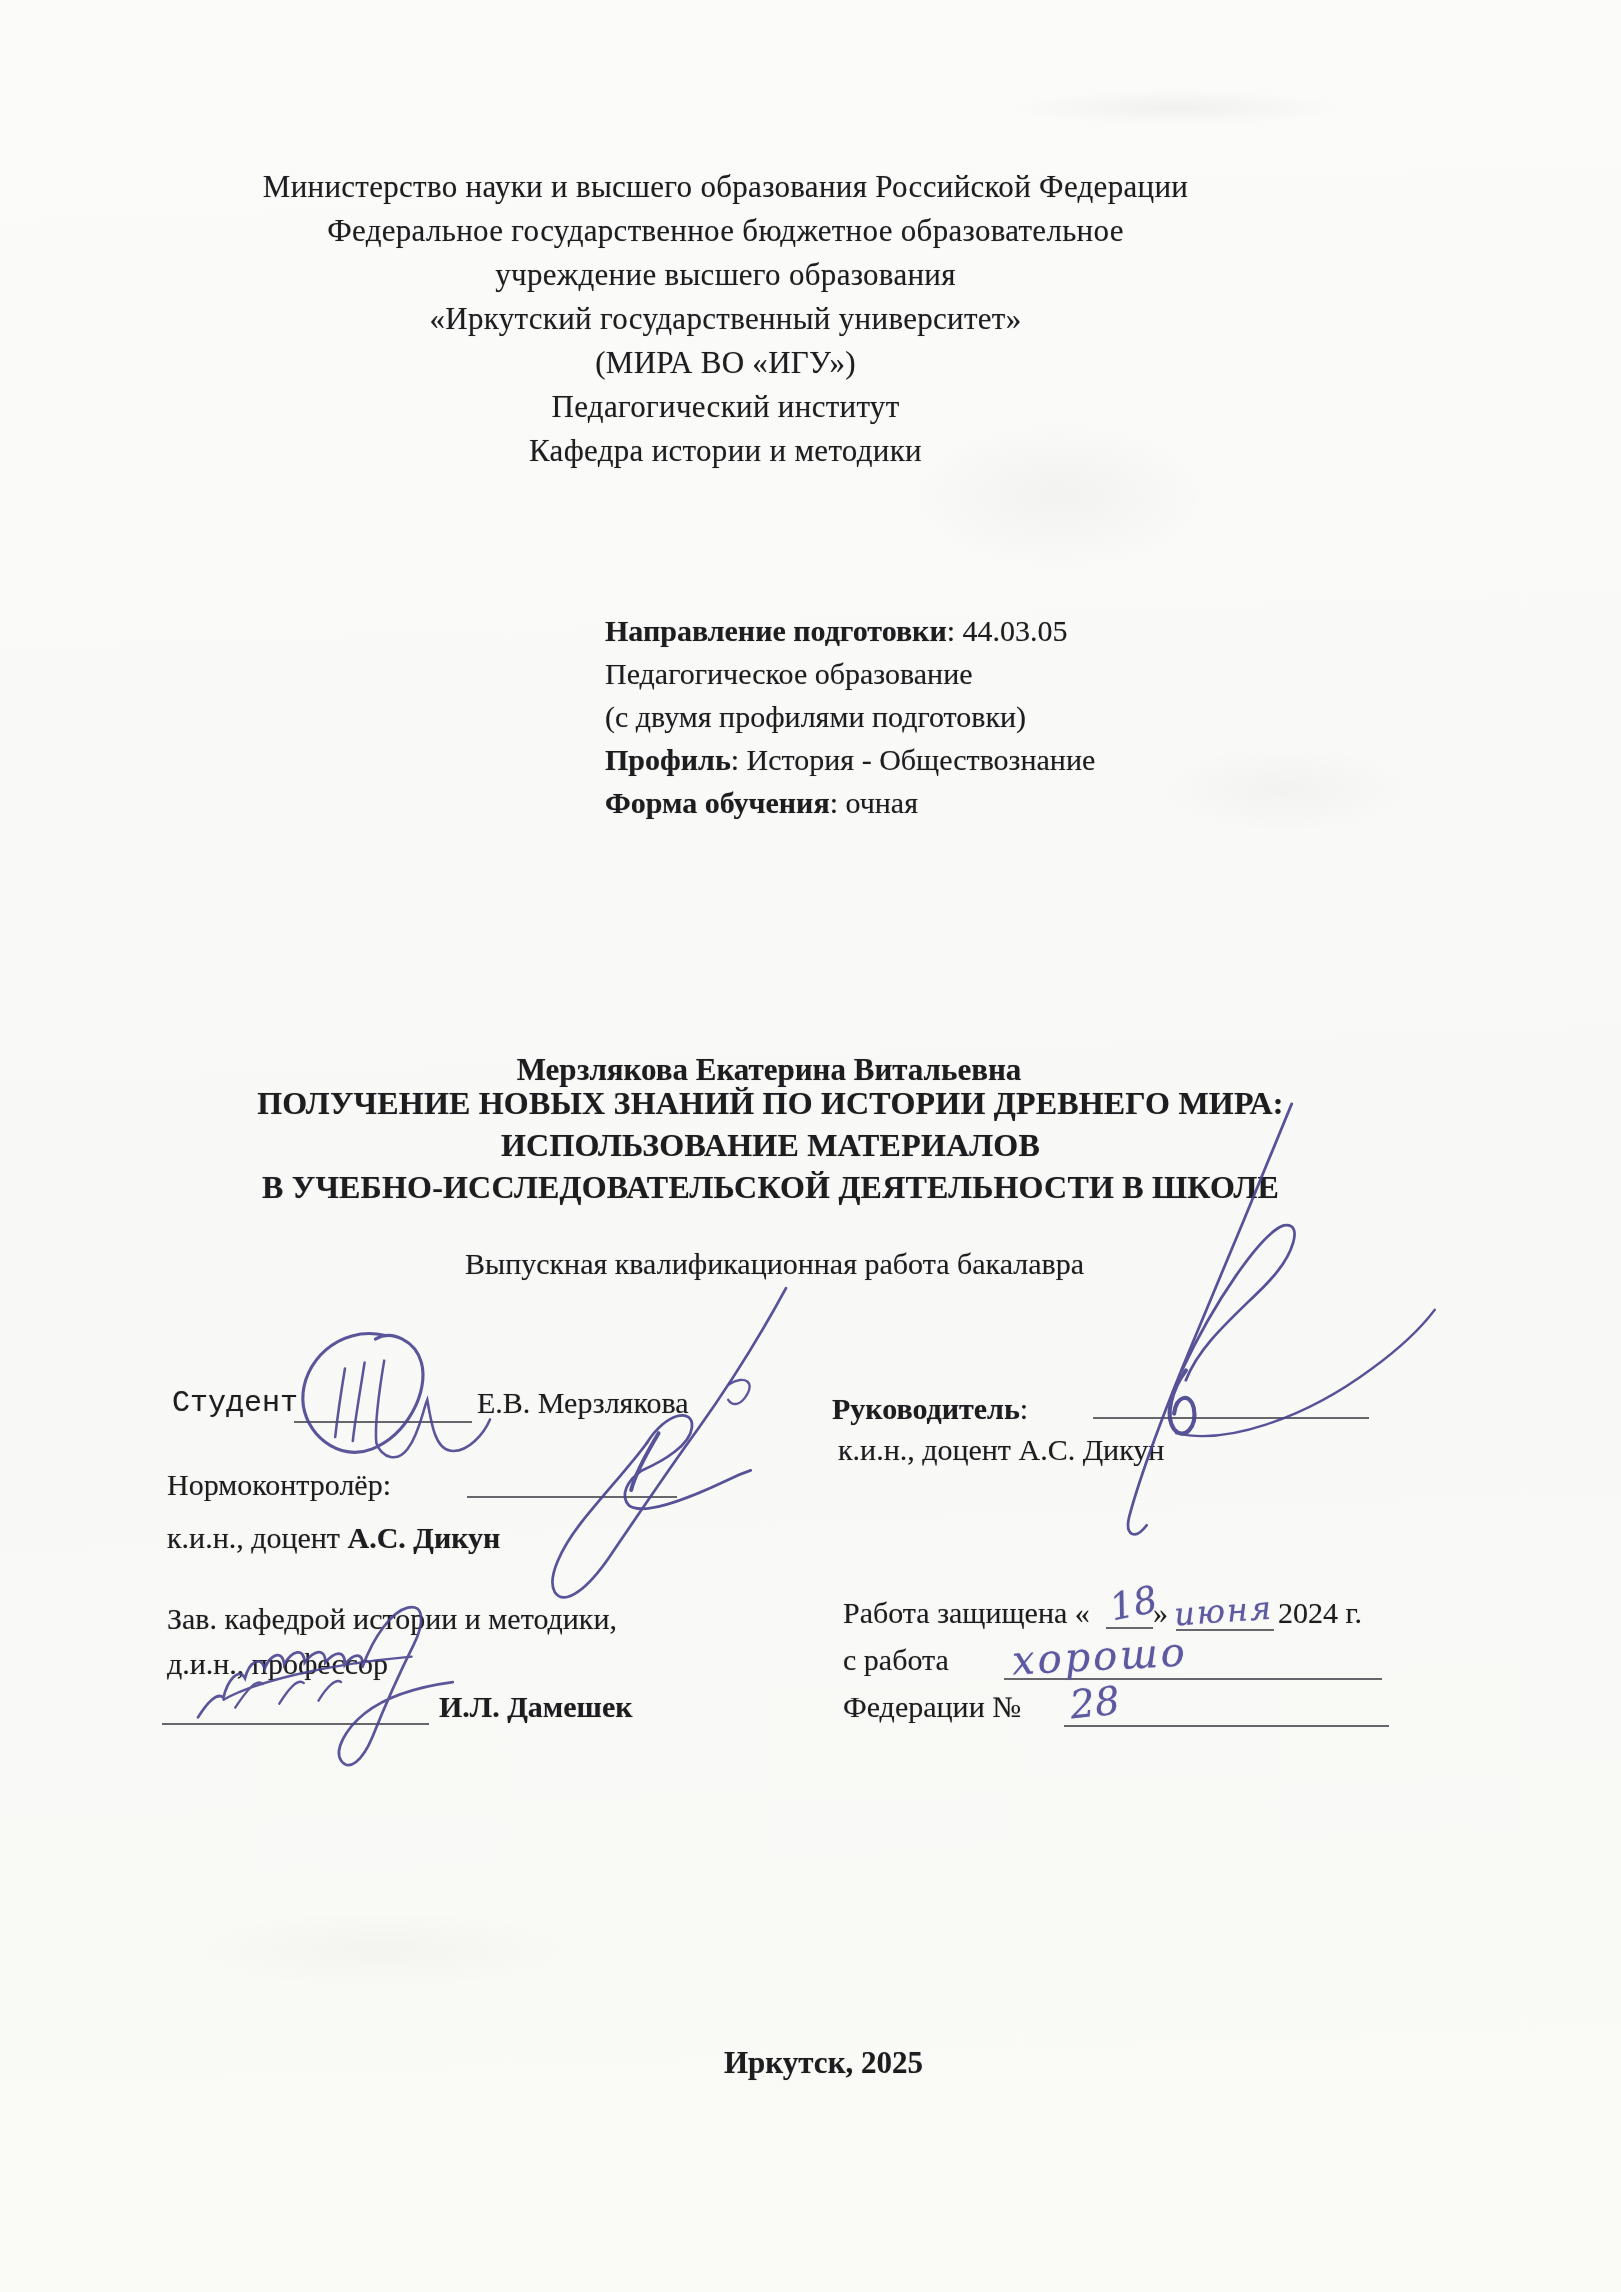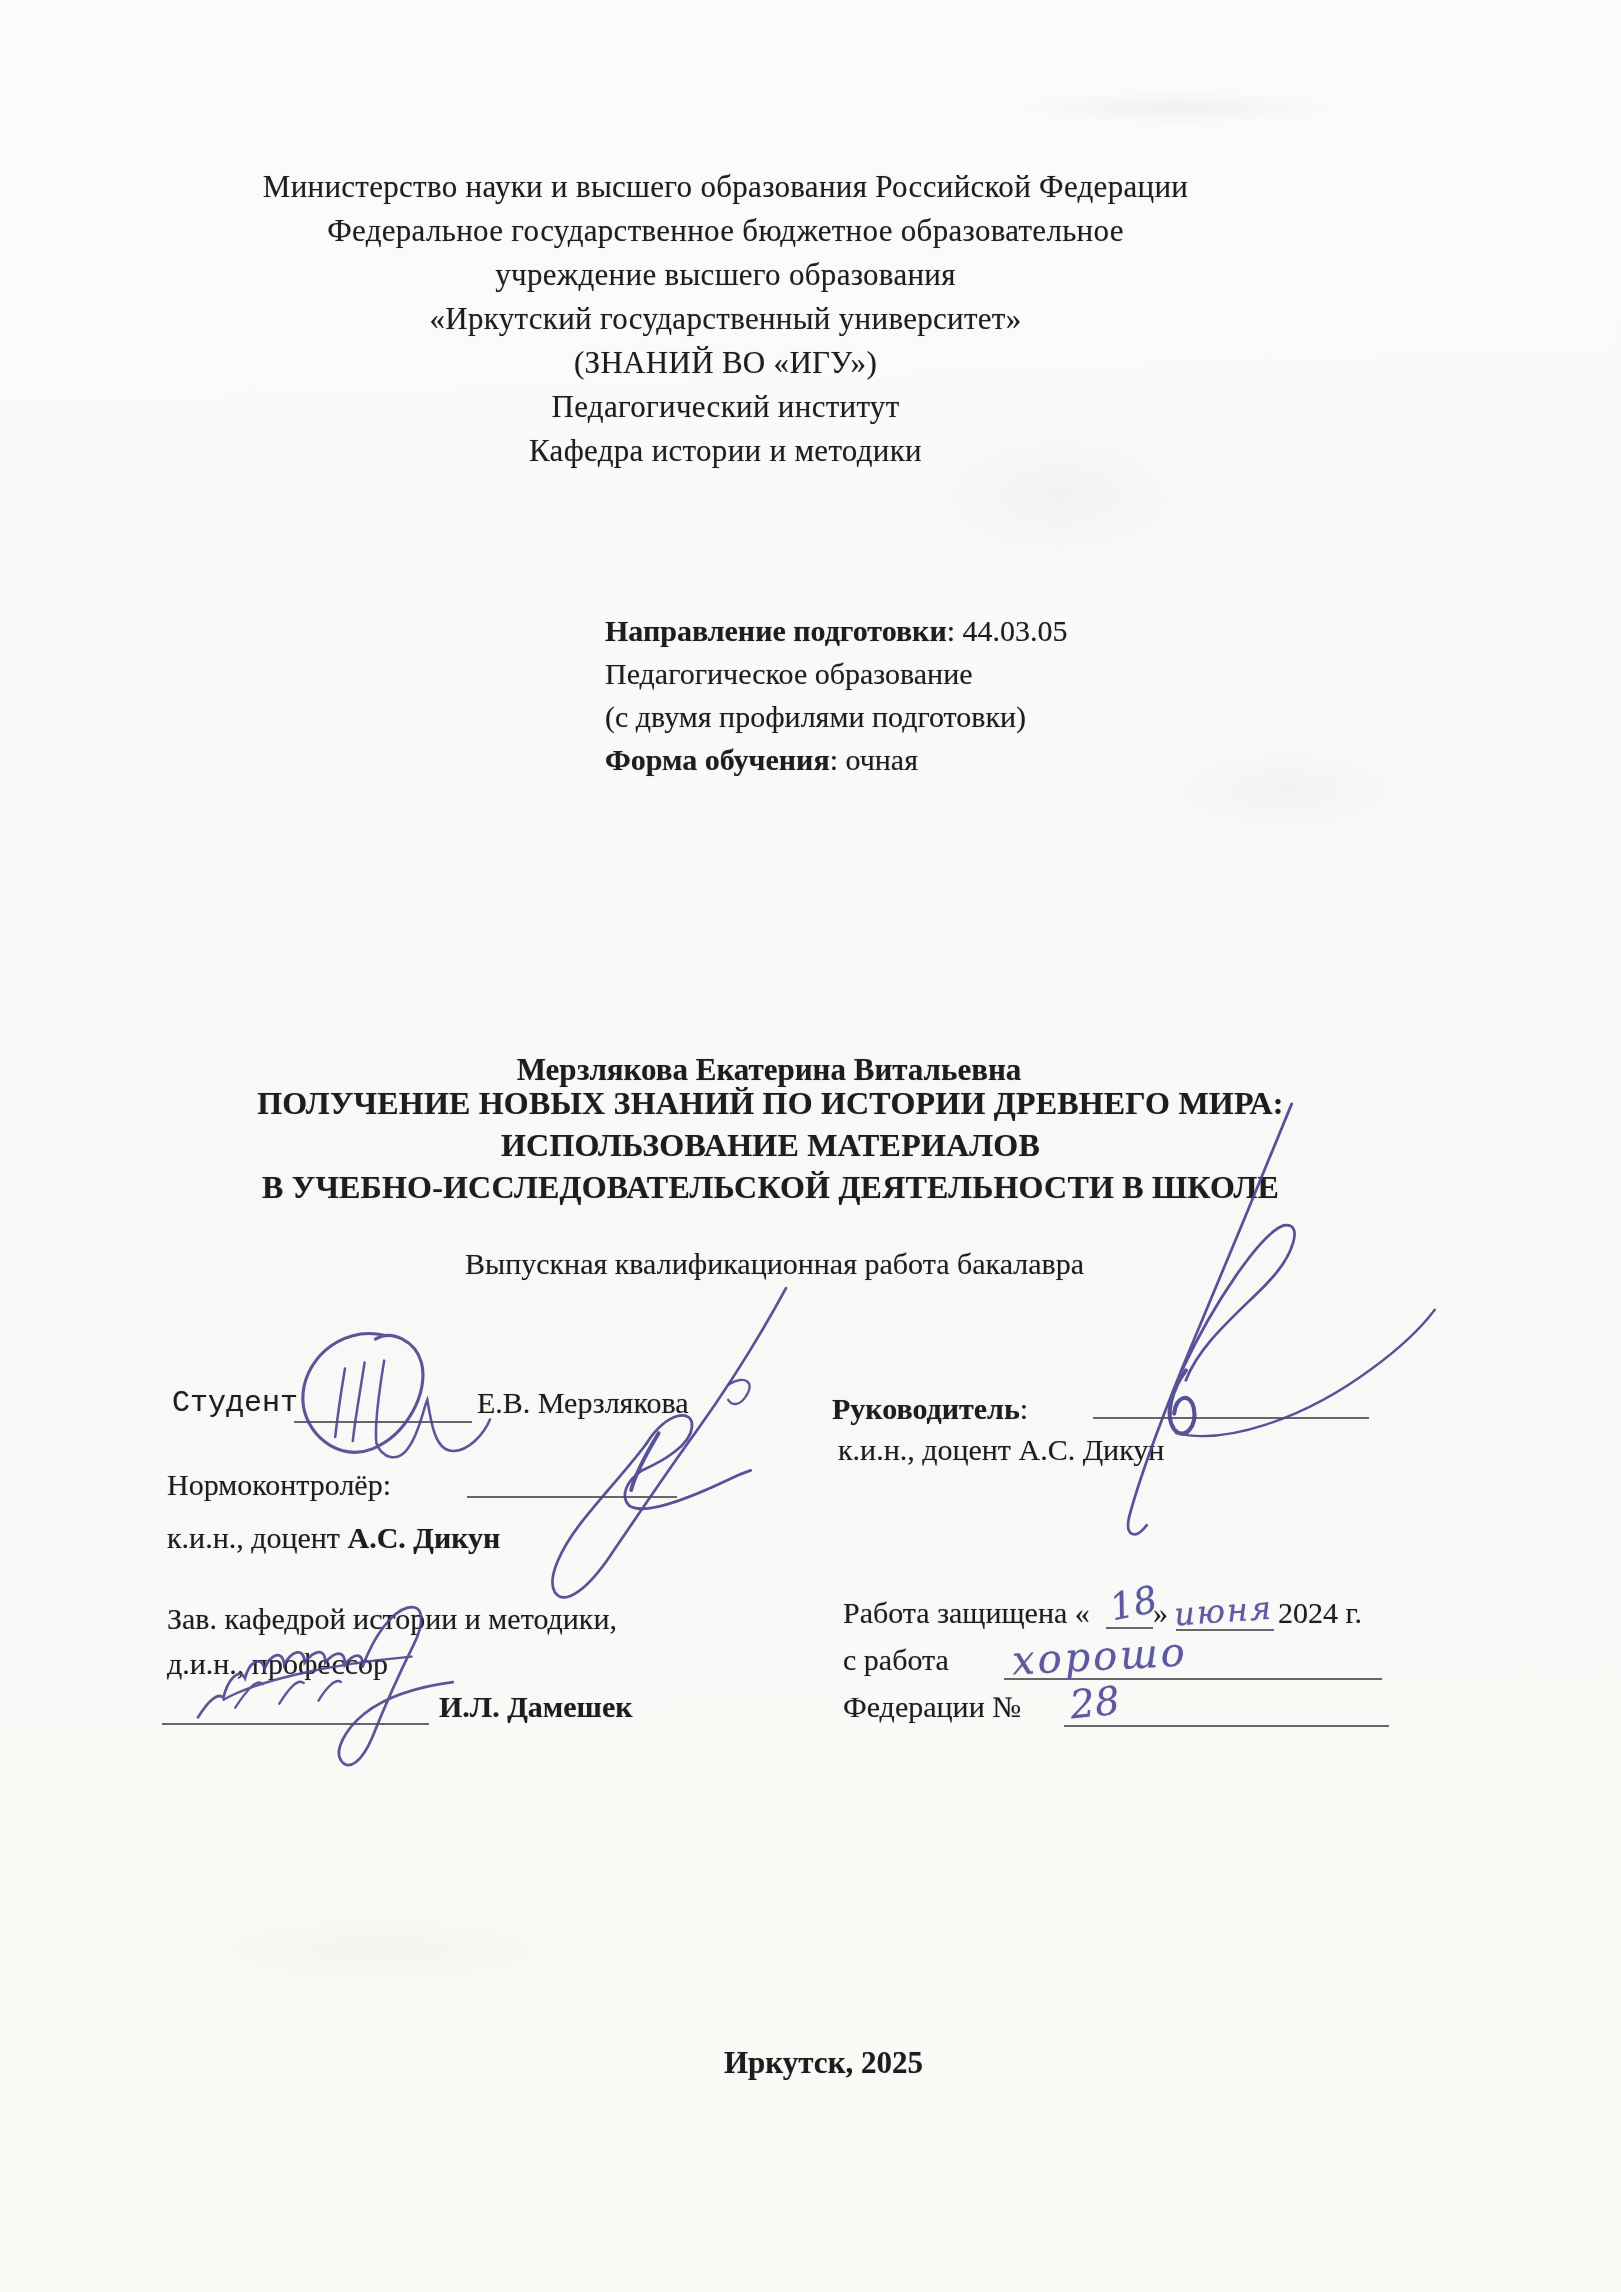--- a/index.html
+++ b/index.html
@@ -54,29 +54,30 @@
   <div class="smudge sm1"></div>
   <div class="smudge sm2"></div>
   <div class="smudge sm3"></div>
   <div class="smudge sm4"></div>
 
   <div class="abs header-block center typed">
     <div>Министерство науки и высшего образования Российской Федерации</div>
     <div>Федеральное государственное бюджетное образовательное</div>
     <div>учреждение высшего образования</div>
     <div>«Иркутский государственный университет»</div>
-    <div>(ЗНАНИЙ ВО «ИГУ»)</div>
+    <div>(МИРА ВО «ИГУ»)</div>
     <div>Педагогический институт</div>
     <div>Кафедра истории и методики</div>
   </div>
 
   <div class="abs program-block typed">
     <div><span class="b">Направление подготовки</span><span>: 44.03.05</span></div>
     <div><span class="b"></span><span>Педагогическое образование</span></div>
     <div><span class="b"></span><span>(с двумя профилями подготовки)</span></div>
+    <div><span class="b">Профиль</span><span>: История - Обществознание</span></div>
     <div><span class="b">Форма обучения</span><span>: очная</span></div>
   </div>
 
   <div class="abs author-line center b typed">Мерзлякова Екатерина Витальевна</div>
 
   <div class="abs title-block center b typed">
     <div>ПОЛУЧЕНИЕ НОВЫХ ЗНАНИЙ ПО ИСТОРИИ ДРЕВНЕГО МИРА:</div>
     <div>ИСПОЛЬЗОВАНИЕ МАТЕРИАЛОВ</div>
     <div>В УЧЕБНО-ИССЛЕДОВАТЕЛЬСКОЙ ДЕЯТЕЛЬНОСТИ В ШКОЛЕ</div>
   </div>

